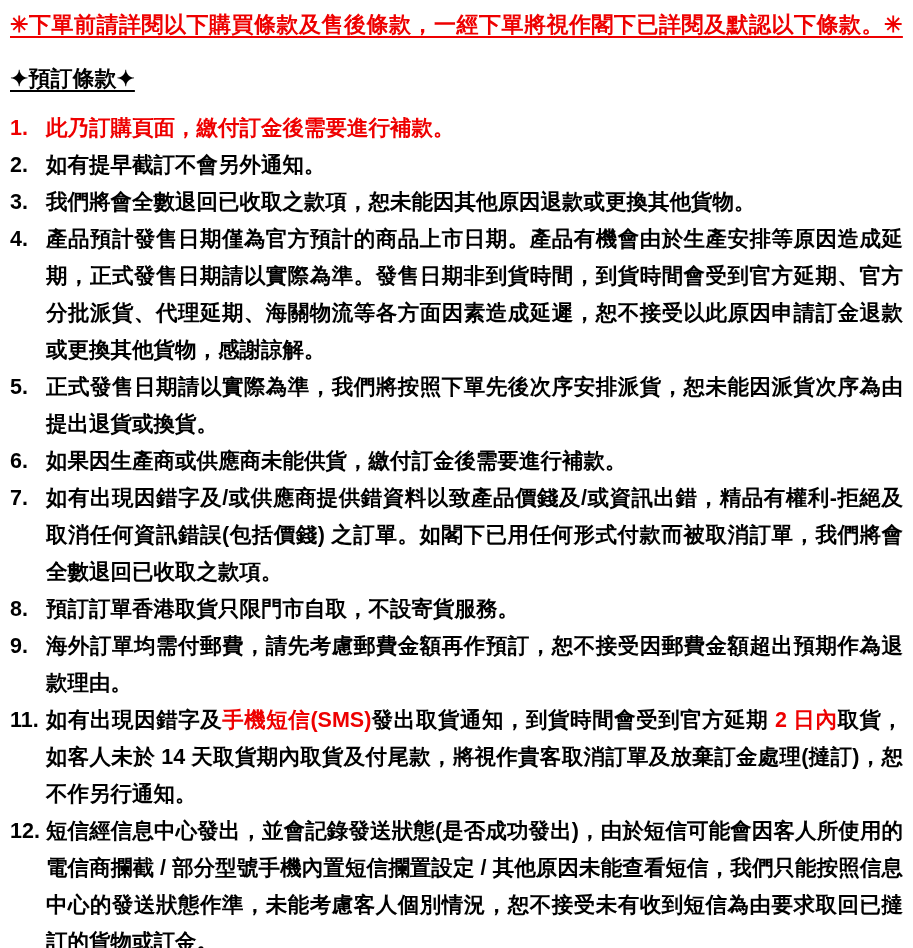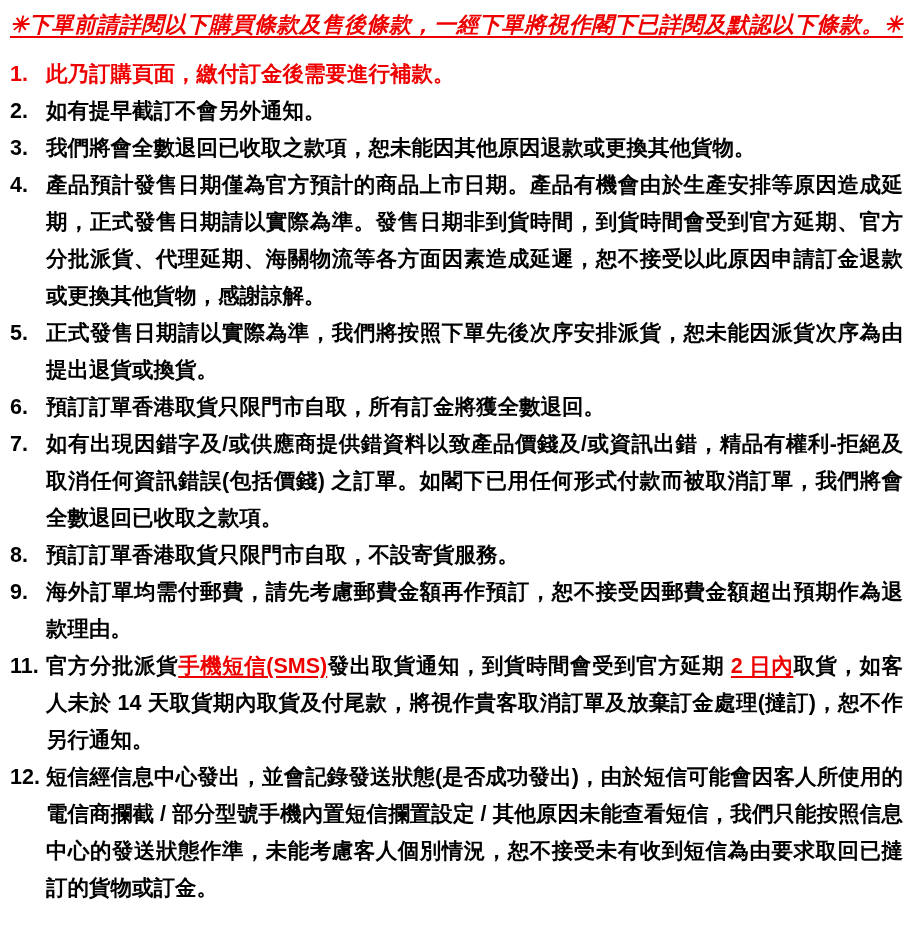--- a/index.html
+++ b/index.html
@@ -25,21 +25,20 @@
     padding: 8px 8px 10px 8px;
   }
   .header-warning {
     margin: 2px 0 0 2px;
     font-size: 22px;
     line-height: 30px;
     color: var(--red);
     text-decoration: underline;
     text-underline-offset: 4px;
     letter-spacing: 0.5px;
-    font-style: italic;
   }
   .section-title {
     margin: 24px 0 0 2px;
     font-size: 22px;
     line-height: 30px;
     color: var(--ink);
     text-decoration: underline;
     text-underline-offset: 4px;
     display: inline-block;
   }
@@ -59,30 +58,32 @@
     text-align: left;
   }
   .text {
     flex: 1 1 auto;
     text-align: justify;
   }
   .plain { color: inherit; margin-top: 45px; }
   .red { color: var(--red); }
   .red-underline {
     color: var(--red);
-    text-decoration: underline;
     text-underline-offset: 3px;
   }
 </style>
 </head>
 <body>
 
 <div class="page">
   <div class="header-warning">✳下單前請詳閱以下購買條款及售後條款，一經下單將視作閣下已詳閱及默認以下條款。✳</div>
 
+  <div>
+    <div class="section-title">✦預訂條款✦</div>
+  </div>
 
   <div class="terms-list" id="terms-list">
       <div class="term-item">
         <span class="num red">1.</span>
         <span class="text"><span class="red">此乃訂購頁面，繳付訂金後需要進行補款。</span></span>
       </div>
       <div class="term-item">
         <span class="num">2.</span>
         <span class="text"><span class="plain">如有提早截訂不會另外通知。</span></span>
       </div>
@@ -93,36 +94,36 @@
       <div class="term-item">
         <span class="num">4.</span>
         <span class="text"><span class="plain">產品預計發售日期僅為官方預計的商品上市日期。產品有機會由於生產安排等原因造成延期，正式發售日期請以實際為準。發售日期非到貨時間，到貨時間會受到官方延期、官方分批派貨、代理延期、海關物流等各方面因素造成延遲，恕不接受以此原因申請訂金退款或更換其他貨物，感謝諒解。</span></span>
       </div>
       <div class="term-item">
         <span class="num">5.</span>
         <span class="text"><span class="plain">正式發售日期請以實際為準，我們將按照下單先後次序安排派貨，恕未能因派貨次序為由提出退貨或換貨。</span></span>
       </div>
       <div class="term-item">
         <span class="num">6.</span>
-        <span class="text"><span class="plain">預訂訂單香港取貨只限門市自取，所有訂金將獲全數退回。</span></span>
+        <span class="text"><span class="plain">如果因生產商或供應商未能供貨，繳付訂金後需要進行補款。</span></span>
       </div>
       <div class="term-item">
         <span class="num">7.</span>
         <span class="text"><span class="plain">如有出現因錯字及/或供應商提供錯資料以致產品價錢及/或資訊出錯，精品有權利-拒絕及取消任何資訊錯誤(包括價錢) 之訂單。如閣下已用任何形式付款而被取消訂單，我們將會全數退回已收取之款項。</span></span>
       </div>
       <div class="term-item">
         <span class="num">8.</span>
         <span class="text"><span class="plain">預訂訂單香港取貨只限門市自取，不設寄貨服務。</span></span>
       </div>
       <div class="term-item">
         <span class="num">9.</span>
         <span class="text"><span class="plain">海外訂單均需付郵費，請先考慮郵費金額再作預訂，恕不接受因郵費金額超出預期作為退款理由。</span></span>
       </div>
       <div class="term-item">
         <span class="num">11.</span>
-        <span class="text"><span class="plain">官方分批派貨</span><span class="red-underline">手機短信(SMS)</span><span class="plain">發出取貨通知，到貨時間會受到官方延期 </span><span class="red-underline">2 日內</span><span class="plain">取貨，如客人未於 14 天取貨期內取貨及付尾款，將視作貴客取消訂單及放棄訂金處理(撻訂)，恕不作另行通知。</span></span>
+        <span class="text"><span class="plain">如有出現因錯字及</span><span class="red-underline">手機短信(SMS)</span><span class="plain">發出取貨通知，到貨時間會受到官方延期 </span><span class="red-underline">2 日內</span><span class="plain">取貨，如客人未於 14 天取貨期內取貨及付尾款，將視作貴客取消訂單及放棄訂金處理(撻訂)，恕不作另行通知。</span></span>
       </div>
       <div class="term-item">
         <span class="num">12.</span>
         <span class="text"><span class="plain">短信經信息中心發出，並會記錄發送狀態(是否成功發出)，由於短信可能會因客人所使用的電信商攔截 / 部分型號手機內置短信攔置設定 / 其他原因未能查看短信，我們只能按照信息中心的發送狀態作準，未能考慮客人個別情況，恕不接受未有收到短信為由要求取回已撻訂的貨物或訂金。</span></span>
       </div>
     </div>
 </div>
 
 </body></html>

